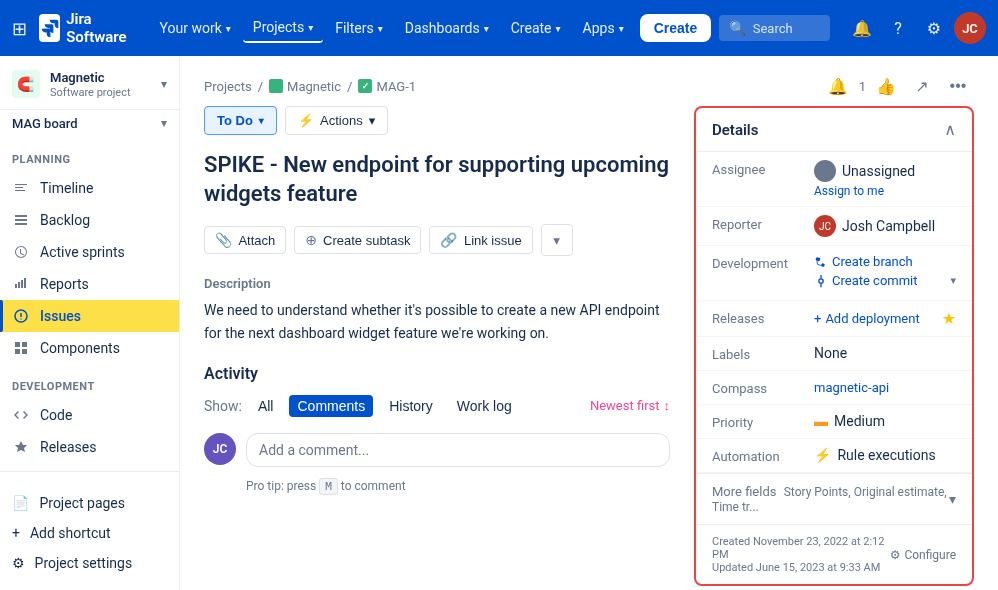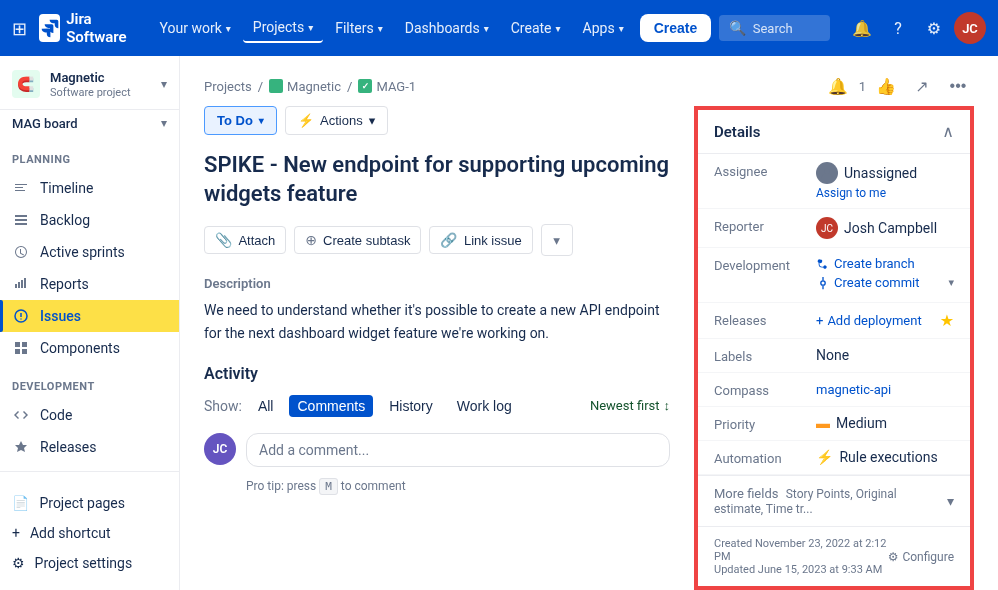--- a/index.html
+++ b/index.html
@@ -286,21 +286,21 @@
       border-radius: 4px;
       cursor: pointer;
       color: #172b4d;
       border: none;
       background: transparent;
       font-size: 14px;
     }
     .activity-filter-btn.active { background: #0052cc; color: #fff; }
     .newest-first {
       margin-left: auto;
-      color: #14532d;
+      color: #ec4899;
       font-size: 13px;
       cursor: pointer;
       display: flex;
       align-items: flex-start;
       gap: 4px;
     }
     .comment-row {
       display: flex;
       gap: 10px;
       align-items: flex-start;
@@ -337,22 +337,22 @@
     .pro-tip kbd {
       background: #f4f5f7;
       border: 1px solid #dfe1e6;
       border-radius: 3px;
       padding: 1px 5px;
       font-size: 11px;
     }
 
     
     .details-panel {
-      border: 4px solid #ef4444;
-      border-radius: 0;
+      border: 2px solid #ef4444;
+      border-radius: 8px;
       overflow: hidden;
     }
     .details-header {
       display: flex;
       align-items: center;
       justify-content: space-between;
       padding: 12px 16px;
       border-bottom: 1px solid #ebecf0;
     }
     .details-header-title { font-size: 15px; font-weight: 600; color: #172b4d; }

